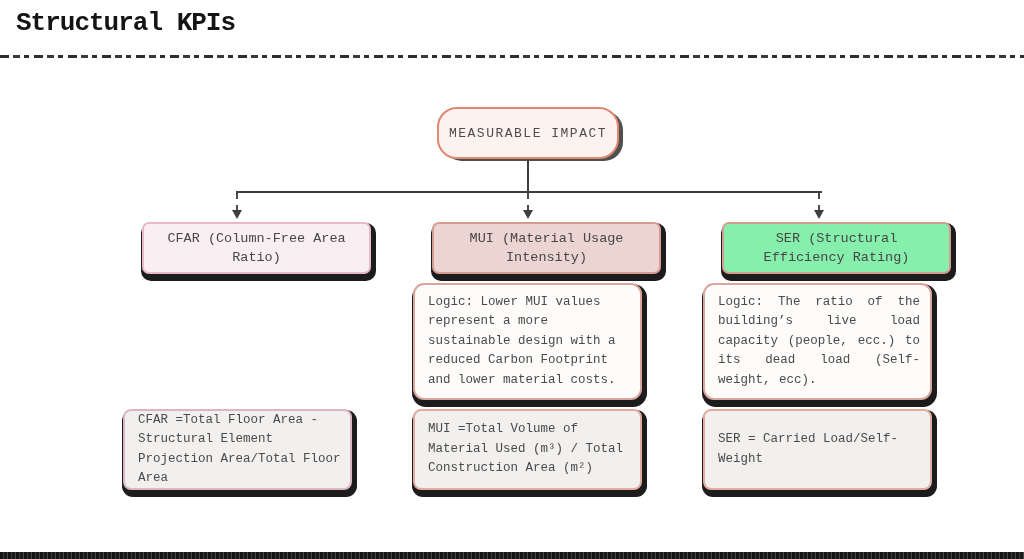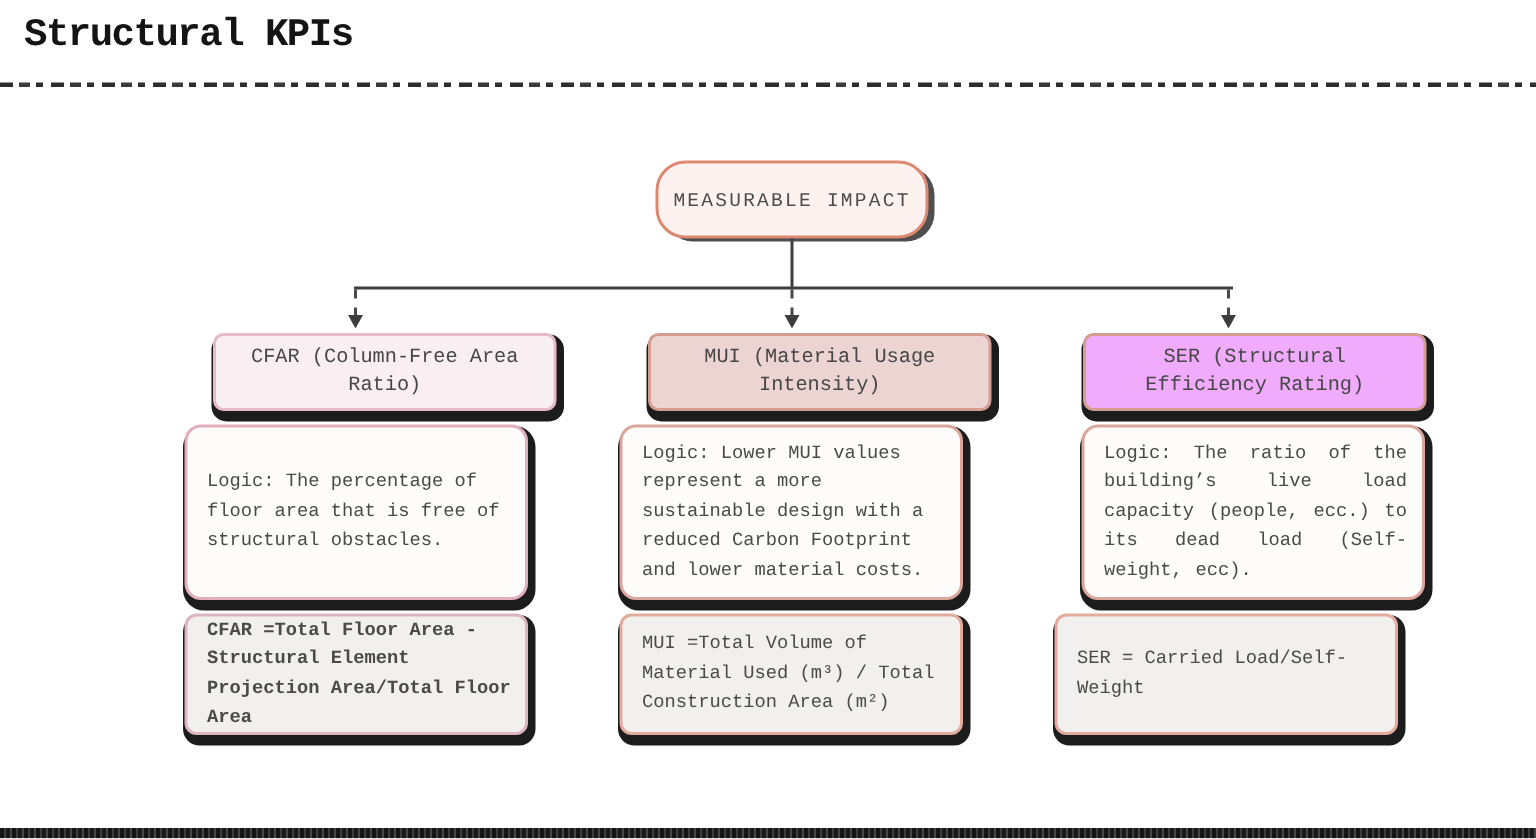--- a/index.html
+++ b/index.html
@@ -114,25 +114,25 @@
   .box-formula {
     top: 409px; height: 81px;
     border-radius: 8px;
     padding: 6px 8px 6px 13px;
     background: #f2f0ee;
   }
 
   
   .col-cfar .box-header  { background: #f9eff2; border-color: #e6bac6; }
   .col-mui  .box-header  { background: #ebd4d1; border-color: #d59c92; }
-  .col-ser  .box-header  { background: #f0abfc; border-color: #d59c92; }
+  .col-ser  .box-header  { background: #86efac; border-color: #d59c92; }
   .col-cfar .box-logic   { border-color: #e3aebc; }
   .col-mui  .box-logic   { border-color: #daa69c; }
-  .col-ser  .box-logic   { border-color: #daa69c; margin-left: 18px; }
-  .col-cfar .box-formula { border-color: #ddb5c2; font-weight: bold; }
+  .col-ser  .box-logic   { border-color: #daa69c; }
+  .col-cfar .box-formula { border-color: #ddb5c2; }
   .col-mui  .box-formula { border-color: #e3ab9e; }
   .col-ser  .box-formula { border-color: #e3ab9e; }
 
   .justified span {
     white-space: normal;
     text-align: justify;
     word-spacing: 1px;
   }
 
   
@@ -163,25 +163,20 @@
   <div class="conn-drop drop-3"></div>
   <div class="arrow-down arr-1"></div>
   <div class="arrow-down arr-2"></div>
   <div class="arrow-down arr-3"></div>
 
   <div class="col col-cfar">
     <div class="box box-header">
       <span>CFAR (Column-Free Area
 Ratio)</span>
     </div>
-    <div class="box box-logic">
-      <span>Logic: The percentage of
-floor area that is free of
-structural obstacles.</span>
-    </div>
     <div class="box box-formula">
       <span>CFAR =Total Floor Area -
 Structural Element
 Projection Area/Total Floor
 Area</span>
     </div>
   </div>
 
   <div class="col col-mui">
     <div class="box box-logic">

